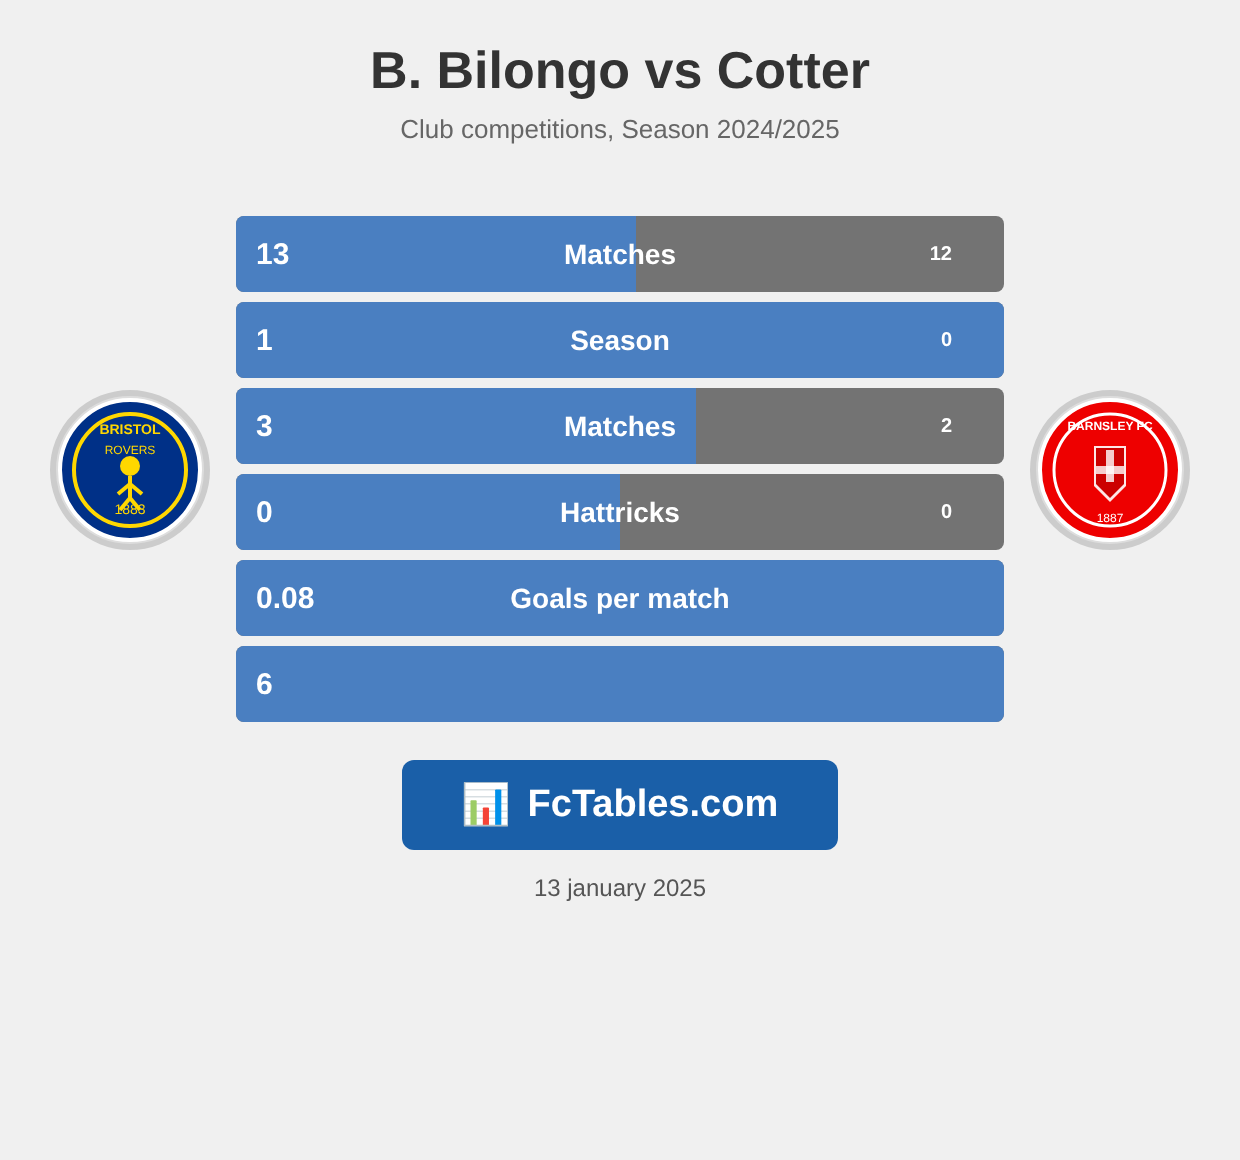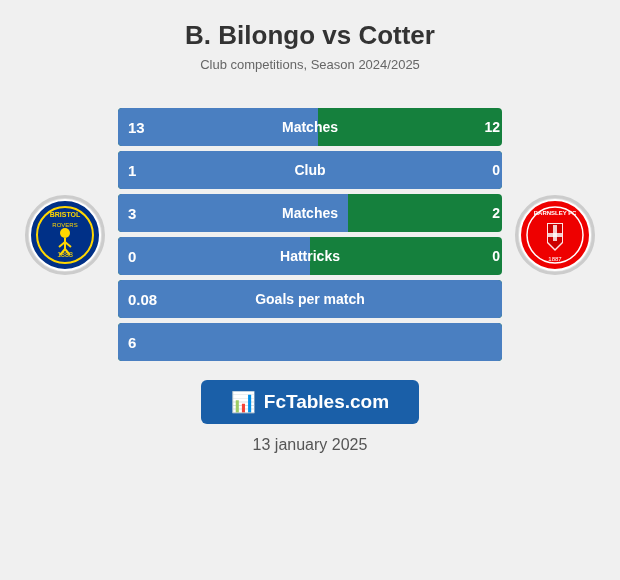--- a/index.html
+++ b/index.html
@@ -44,21 +44,21 @@
     }
 
     .stat-row {
       display: flex;
       align-items: center;
       height: 38px;
       position: relative;
     }
 
     .stat-bar-bg {
-      background: #15803d;
+      background: #737373;
       border-radius: 4px;
       width: 100%;
       height: 38px;
       display: flex;
       align-items: center;
       position: relative;
       overflow: hidden;
     }
 
     .stat-left-val {
@@ -76,22 +76,22 @@
       transform: translateX(-50%);
       font-size: 14px;
       font-weight: bold;
       color: #fff;
       z-index: 2;
       white-space: nowrap;
     }
 
     .stat-right-val {
       position: absolute;
-      right: 2px;
-      font-size: 14px;
+      right: 26px;
+      font-size: 10px;
       font-weight: bold;
       color: #fff;
       z-index: 2;
     }
 
     
     .stat-fill-left {
       position: absolute;
       left: 0;
       top: 0;
@@ -151,21 +151,21 @@
     }
 
     .fctables-text {
       color: white;
       font-size: 19px;
       font-weight: bold;
     }
 
     .date-text {
       margin-top: 12px;
-      font-size: 16px;
+      font-size: 12px;
       color: #555;
       text-align: center;
     }
 
     .main-wrapper {
       display: flex;
       flex-direction: row;
       align-items: center;
       width: 100%;
       gap: 8px;
@@ -205,21 +205,21 @@
           <div class="stat-fill-left" style="width: 52%;"></div>
           <span class="stat-left-val">13</span>
           <span class="stat-label">Matches</span>
           <span class="stat-right-val">12</span>
         </div>
       </div>
       <div class="stat-row">
         <div class="stat-bar-bg">
           <div class="stat-fill-left" style="width: 100%;"></div>
           <span class="stat-left-val">1</span>
-          <span class="stat-label">Club</span>
+          <span class="stat-label">Season</span>
           <span class="stat-right-val">0</span>
         </div>
       </div>
       <div class="stat-row">
         <div class="stat-bar-bg">
           <div class="stat-fill-left" style="width: 60%;"></div>
           <span class="stat-left-val">3</span>
           <span class="stat-label">Matches</span>
           <span class="stat-right-val">2</span>
         </div>

